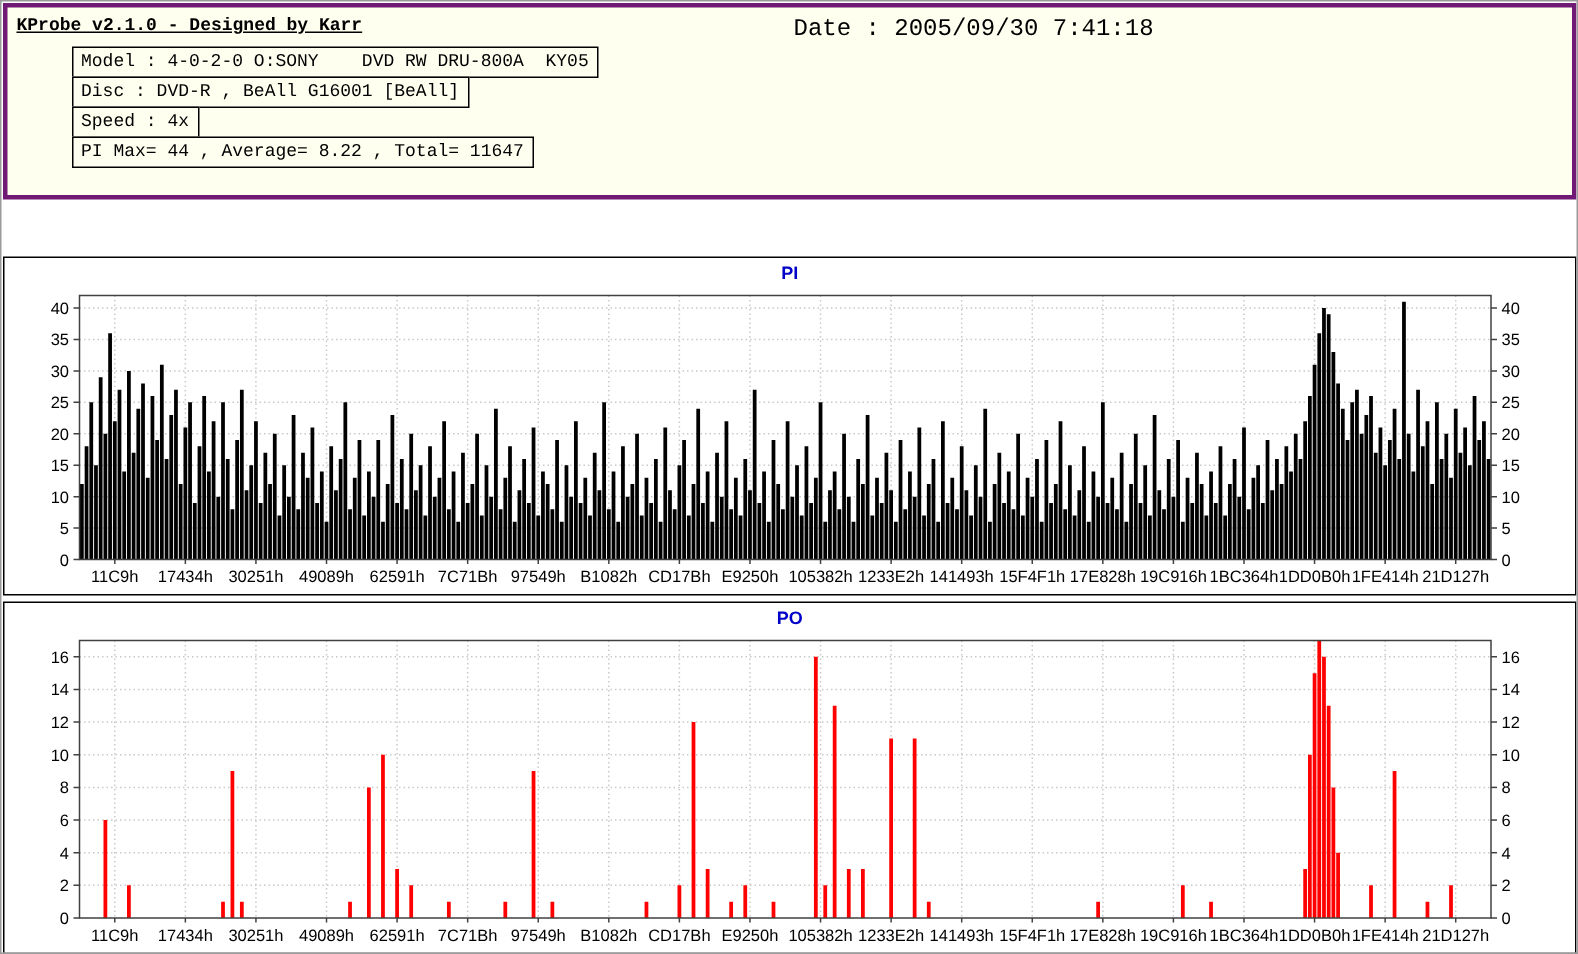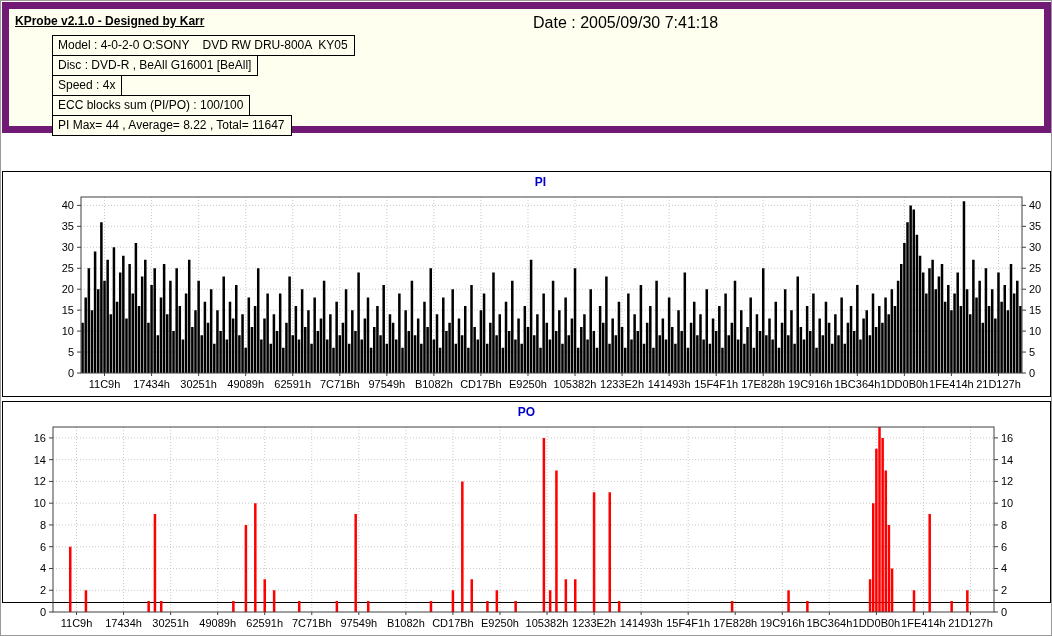--- a/index.html
+++ b/index.html
@@ -10,21 +10,21 @@
     font-family: "Liberation Sans", sans-serif;
     color: #000;
   }
   .screen {
     position: relative; width: 1052px; height: 636px;
     border: 1px solid #9a9a9a; background: #fff; overflow: hidden;
   }
   .header {
     position: absolute; left: 1px; top: 1px;
     width: 1049px; height: 131px;
-    background: #fffff0; border: 7px solid #701a75;
+    background: #fffff0; border: 3px solid #701a75; font-family: Liberation Mono, monospace;
   }
   .app-title {
     position: absolute; left: 6px; top: 5px;
     font-size: 12px; font-weight: bold; text-decoration: underline;
     white-space: pre;
   }
   .date {
     position: absolute; left: 524px; top: 5px; font-size: 16px; white-space: pre;
   }
   .info-list { position: absolute; left: -1px; top: 27px; margin-left: 44px; }
@@ -32,42 +32,41 @@
     width: fit-content;
     border: 1px solid #000; margin-top: -1px;
     padding: 2px 6px 3px 5px;
     font-size: 12px; line-height: 14px; white-space: pre;
     background: #fffff0;
   }
   .panel {
     position: absolute; left: 1px; width: 1049px;
     border: 1px solid #000; background: #fff;
   }
-  .panel.pi { top: 170px; height: 226px; padding-left: 28px; }
-  .panel.po { top: 400px; height: 202px; }
+  .panel.pi { top: 170px; height: 226px; }
+  .panel.po { top: 400px; height: 235px; }
   .chart-title {
     height: 17px; padding-top: 3px;
     text-align: center; font-size: 12px; font-weight: bold; color: #0000c8;
   }
   svg { display: block; }
   svg text { font-family: "Liberation Sans", sans-serif; font-size: 11px; fill: #000; }
 </style>
 </head>
 <body>
 
 <div class="screen">
 
   <div class="header">
     <div class="app-title">KProbe v2.1.0 - Designed by Karr</div>
     <div class="date">Date : 2005/09/30 7:41:18</div>
     <div class="info-list">
       <div class="info-line">Model : 4-0-2-0 O:SONY    DVD RW DRU-800A  KY05</div>
       <div class="info-line">Disc : DVD-R , BeAll G16001 [BeAll]</div>
       <div class="info-line">Speed : 4x</div>
-      <div class="info-line">ECC blocks sum (PI/PO) : 100/100</div>
       <div class="info-line">PI Max= 44 , Average= 8.22 , Total= 11647</div>
     </div>
   </div>
 
   <div class="panel pi">
     <div class="chart-title">PI</div>
     <svg width="1047" height="206">
         <line x1="73.525" y1="8" x2="73.525" y2="184" stroke="#c9c9c9" stroke-width="1" stroke-dasharray="1,2"></line>
         <line x1="73.525" y1="184" x2="73.525" y2="187" stroke="#404040" stroke-width="1"></line>
         <text x="73.525" y="199" text-anchor="middle">11C9h</text>

